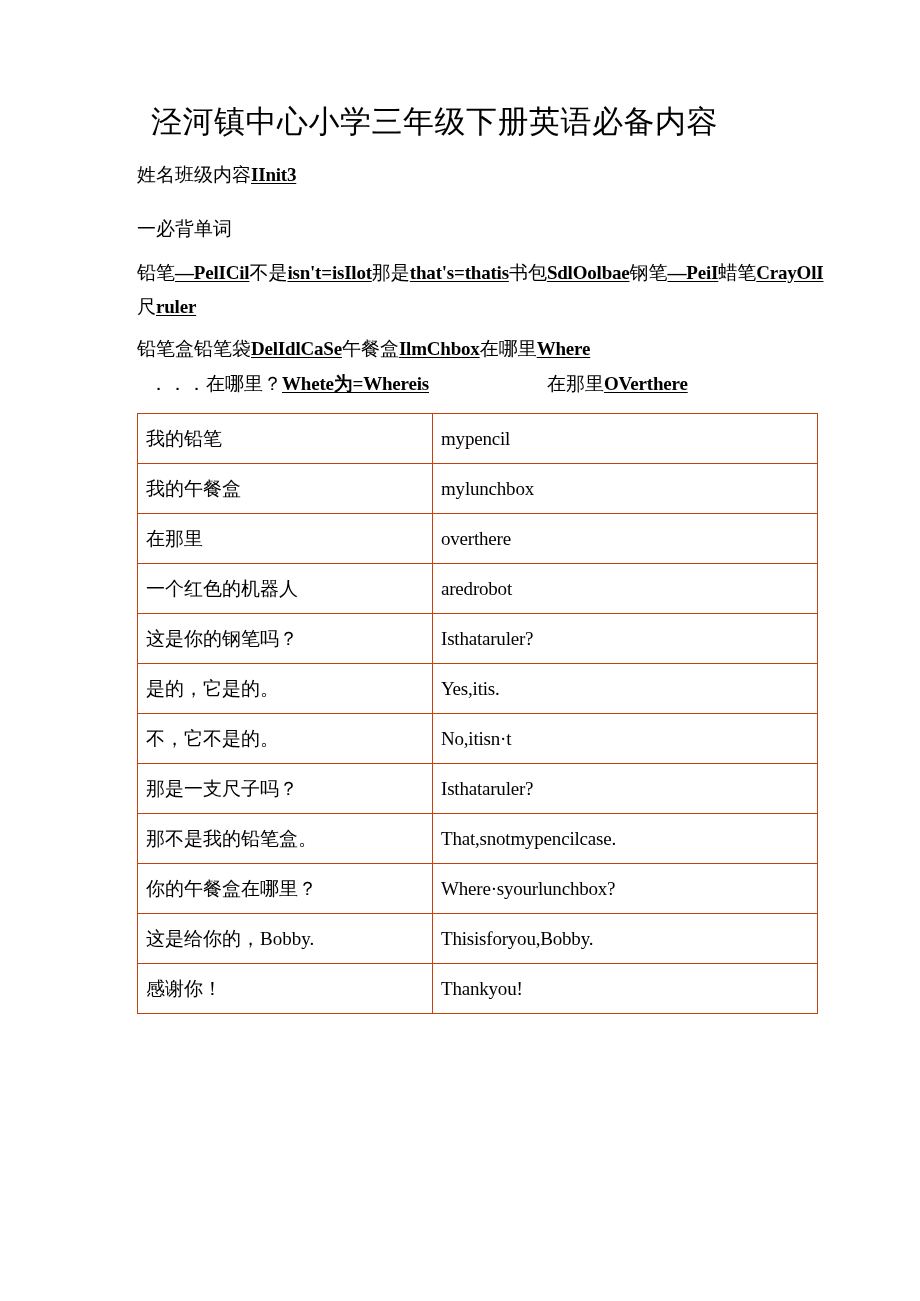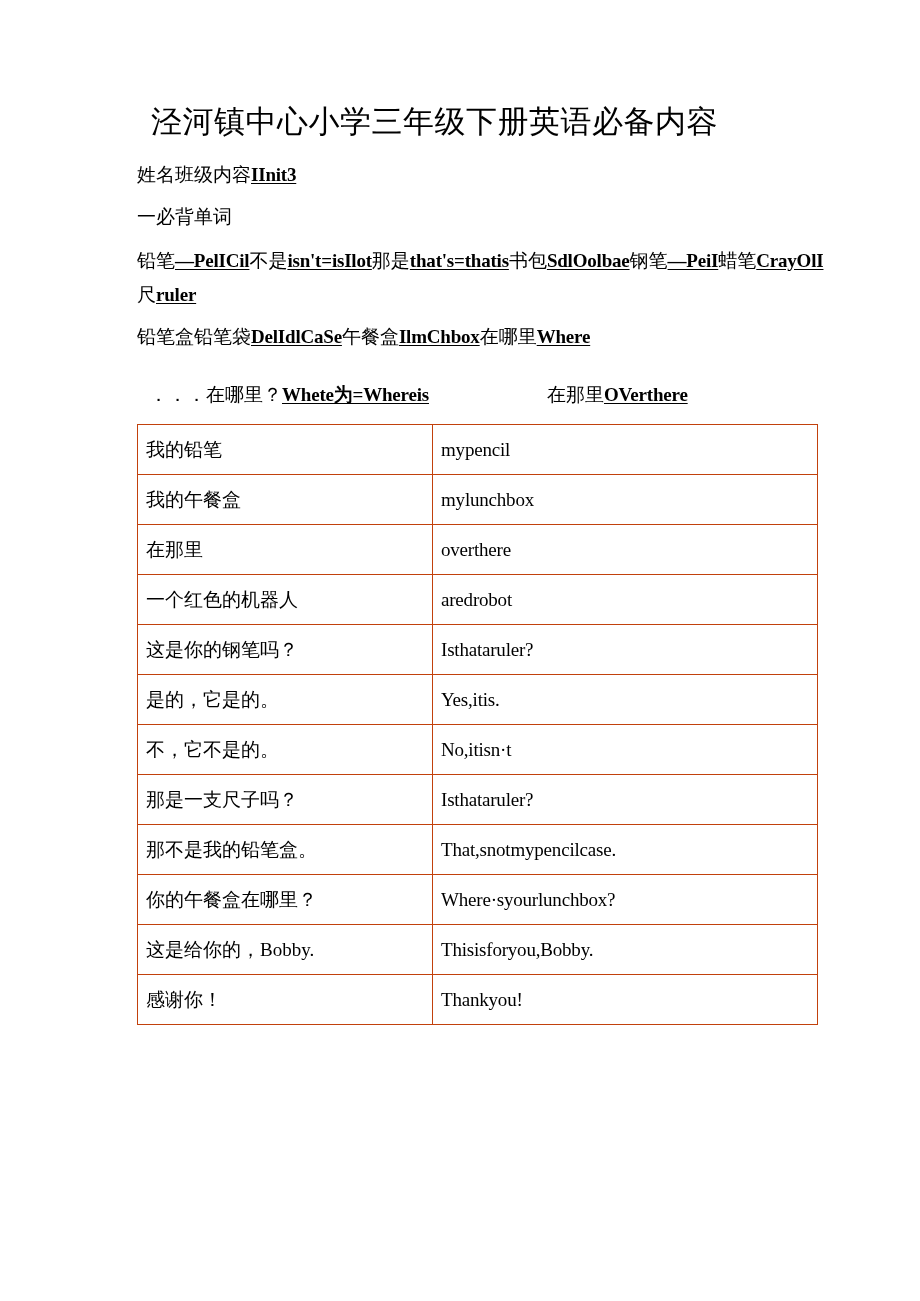--- a/index.html
+++ b/index.html
@@ -47,29 +47,29 @@
     line-height: 34px;
     margin: 0;
     padding: 0;
     white-space: normal;
     word-break: break-all;
   }
   .line.sub {
     margin-bottom: 0;
   }
   .line.section {
-    margin-top: 8px;
+    margin-top: 20px;
     margin-bottom: 10px;
   }
   .line.vocab {
     margin-bottom: 8px;
     width: 700px;
   }
   .line.vocab2 {
-    margin-bottom: 24px;
+    margin-bottom: 1px;
     width: 700px;
   }
   .line.vocab3 {
     margin-left: 12px;
     margin-bottom: 12px;
     width: 700px;
   }
 
   
   .en {

